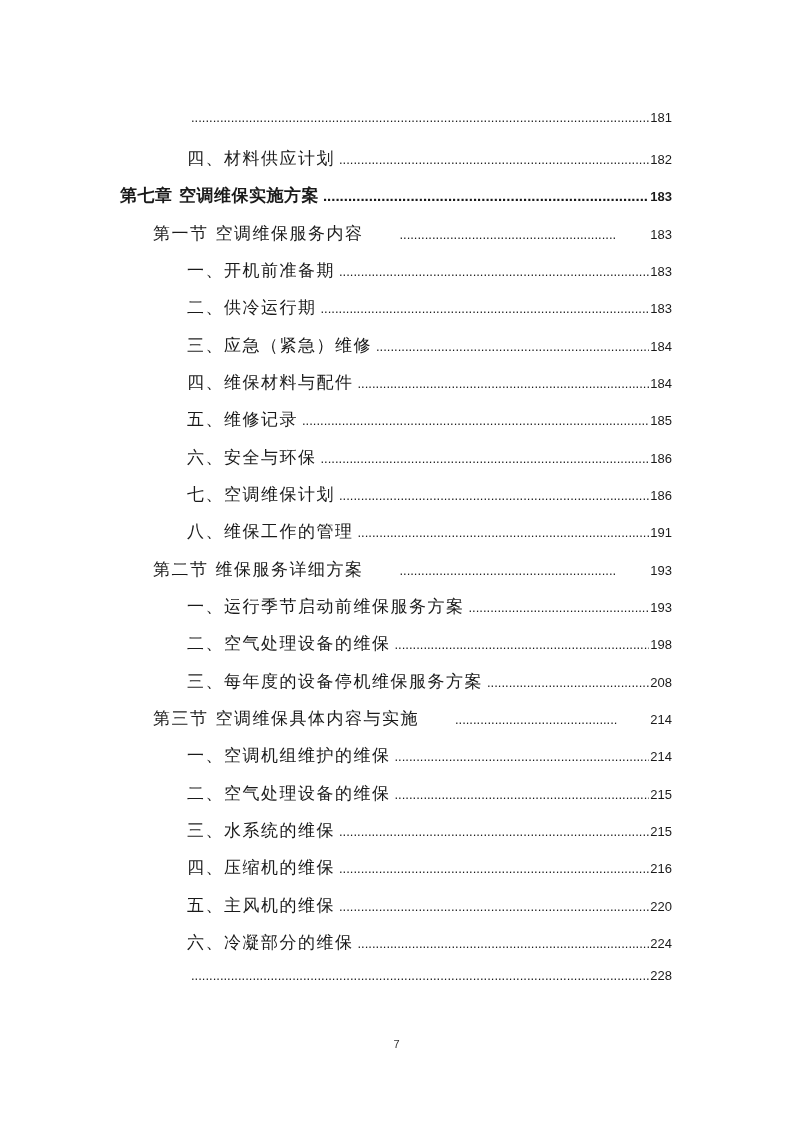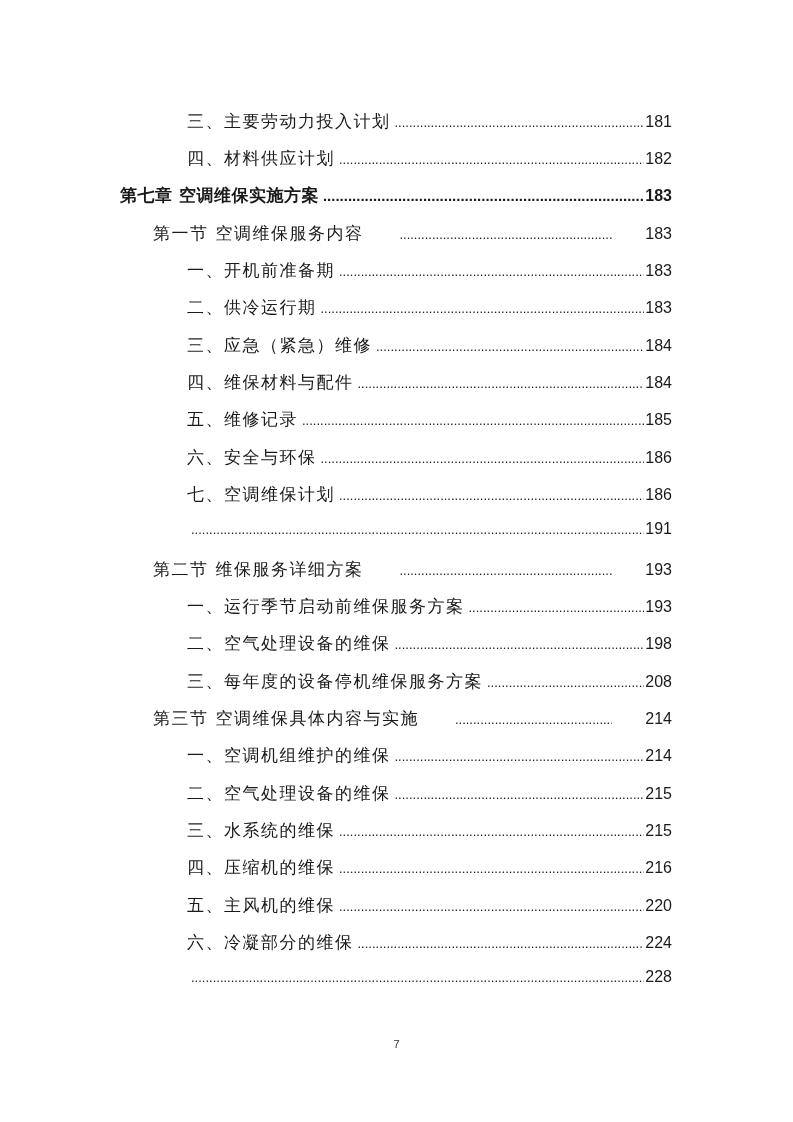--- a/index.html
+++ b/index.html
@@ -9,30 +9,29 @@
   .entry { position:absolute; display:flex; align-items:baseline; right:121px; height:24px;
            font-size:17px; letter-spacing:1.5px; white-space:nowrap; }
   .entry.level-item { left:187px; }
   .entry.level-section { left:153px;gap:32px; }
   .entry.level-chapter { left:120px; font-weight:bold; letter-spacing:0.5px; }
   .entry .title { flex:0 0 auto; }
   .entry .leader { flex:1 1 auto; overflow:hidden; margin:0 1px 0 4px; letter-spacing:0;
                    font-family:"Liberation Sans", sans-serif; font-size:13px; }
   .entry .leader::before { content:"........................................................................................................................................................................................................................"; }
   .entry.level-chapter .leader { font-weight:bold; font-size:15px; }
-  .entry .page { flex:0 0 auto; font-family:"Liberation Sans", sans-serif; letter-spacing:0; font-size:16px; }
+  .entry .page { flex:0 0 auto; font-family:"Liberation Sans", sans-serif; letter-spacing:0; font-size:13px; }
   .footer { position:absolute; top:1038px; left:0; width:793px; text-align:center;
             font-family:"Liberation Sans", sans-serif; font-size:11px; color:#333; }
 </style>
 </head>
 <body>
 
 <div class="toc">
   <div class="entry level-item" style="top:110px">
-      <span class="title">三、主要劳动力投入计划</span>
       <span class="leader"></span>
       <span class="page">181</span>
     </div>
   <div class="entry level-item" style="top:147px">
       <span class="title">四、材料供应计划</span>
       <span class="leader"></span>
       <span class="page">182</span>
     </div>
   <div class="entry level-chapter" style="top:184px">
       <span class="title">第七章  空调维保实施方案</span>
@@ -73,20 +72,21 @@
       <span class="title">六、安全与环保</span>
       <span class="leader"></span>
       <span class="page">186</span>
     </div>
   <div class="entry level-item" style="top:483px">
       <span class="title">七、空调维保计划</span>
       <span class="leader"></span>
       <span class="page">186</span>
     </div>
   <div class="entry level-item" style="top:520px">
+      <span class="title">八、维保工作的管理</span>
       <span class="leader"></span>
       <span class="page">191</span>
     </div>
   <div class="entry level-section" style="top:558px">
       <span class="title">第二节  维保服务详细方案</span>
       <span class="leader"></span>
       <span class="page">193</span>
     </div>
   <div class="entry level-item" style="top:595px">
       <span class="title">一、运行季节启动前维保服务方案</span>

